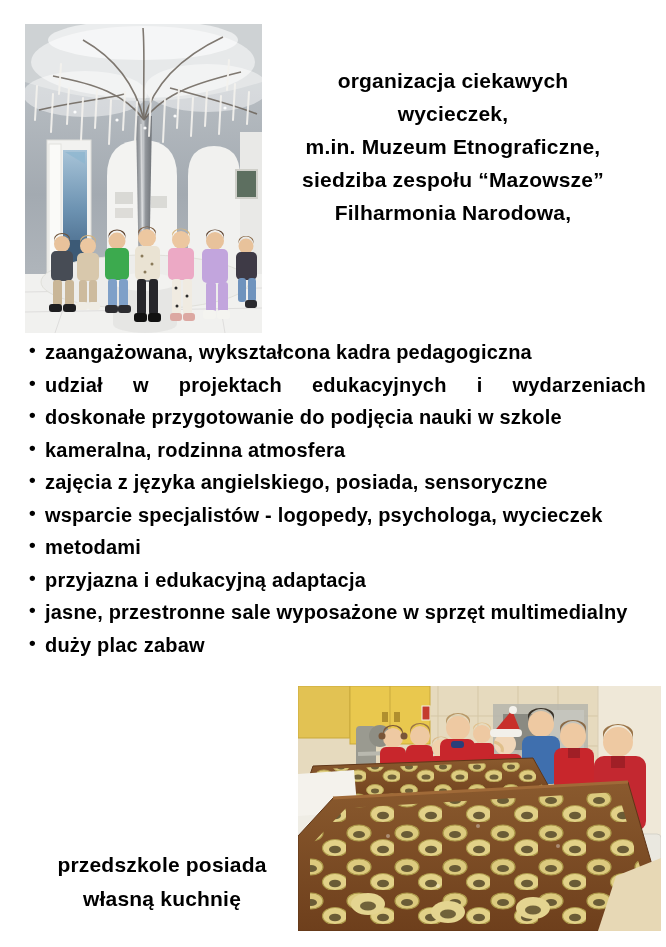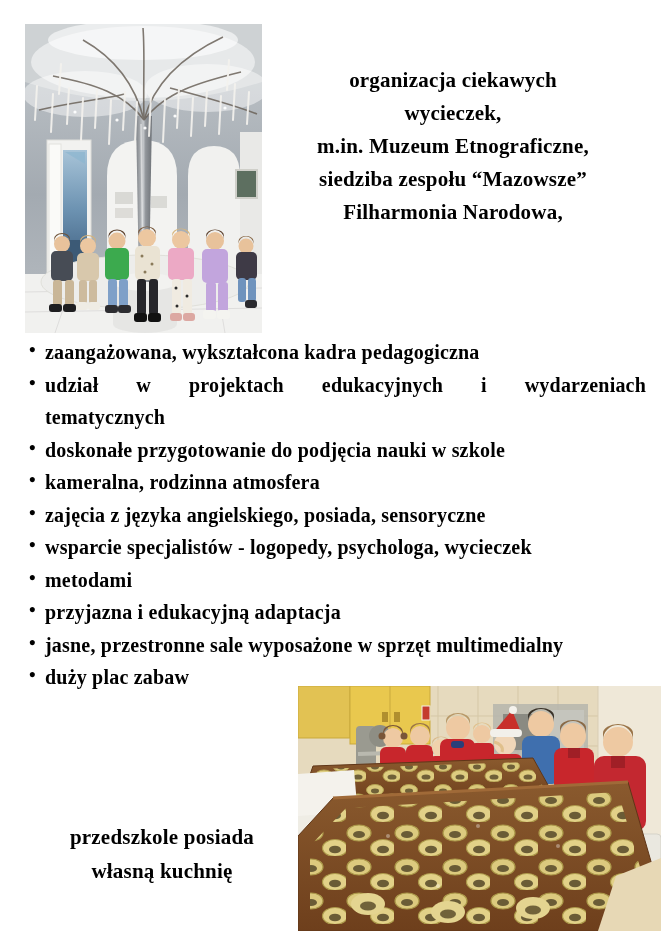--- a/index.html
+++ b/index.html
@@ -1,38 +1,38 @@
 <!DOCTYPE html>
 <html><head>
 <meta charset="utf-8">
 <style>
   html,body{margin:0;padding:0;background:#ffffff;}
   #page{
     position:relative;width:666px;height:947px;background:#ffffff;overflow:hidden;
-    font-family:Liberation Serif, serif;font-weight:bold;color:#000;
+    font-family:Liberation Sans, sans-serif;font-weight:bold;color:#000;
   }
   figure{margin:0;}
   .photo{position:absolute;overflow:hidden;}
   #photo-museum{left:25px;top:24px;width:237px;height:309px;}
   #photo-kitchen{left:298px;top:686px;width:363px;height:245px;}
 
   .trips{
     position:absolute;left:262px;top:64px;width:382px;
     text-align:center;font-size:21px;line-height:33px;letter-spacing:.2px;
   }
   .features{
     position:absolute;left:28px;top:336px;width:618px;margin:0;padding:0;
     list-style:none;font-size:20px;line-height:32.5px;letter-spacing:.2px;
   }
   .features li{position:relative;padding-left:17px;}
   .bullet{position:absolute;left:1px;top:-2px;font-size:19px;}
   .jl{text-align:justify;text-align-last:justify;}
   .continuation{position:absolute;left:30px;top:713px;font-size:20px;letter-spacing:.2px;}
   .kitchen-note{
-    position:absolute;left:32px;top:820px;width:260px;text-align:center;
+    position:absolute;left:32px;top:848px;width:260px;text-align:center;
     font-size:21px;line-height:34px;letter-spacing:.2px;
   }
 </style>
 </head>
 <body>
 
 <div id="page">
 
   <figure class="photo" id="photo-museum">
     <svg width="237" height="309" viewBox="0 0 237 309">
@@ -219,21 +219,20 @@
   </div>
 
   <ul class="features">
     <li>
       <span class="bullet">•</span>
       <div>zaangażowana, wykształcona kadra pedagogiczna</div>
     </li>
     <li>
       <span class="bullet">•</span>
       <div class="jl">udział w projektach edukacyjnych i wydarzeniach</div>
-      <div>tematycznych</div>
     </li>
     <li>
       <span class="bullet">•</span>
       <div>doskonałe przygotowanie do podjęcia nauki w szkole</div>
     </li>
     <li>
       <span class="bullet">•</span>
       <div>kameralna, rodzinna atmosfera</div>
     </li>
     <li>

